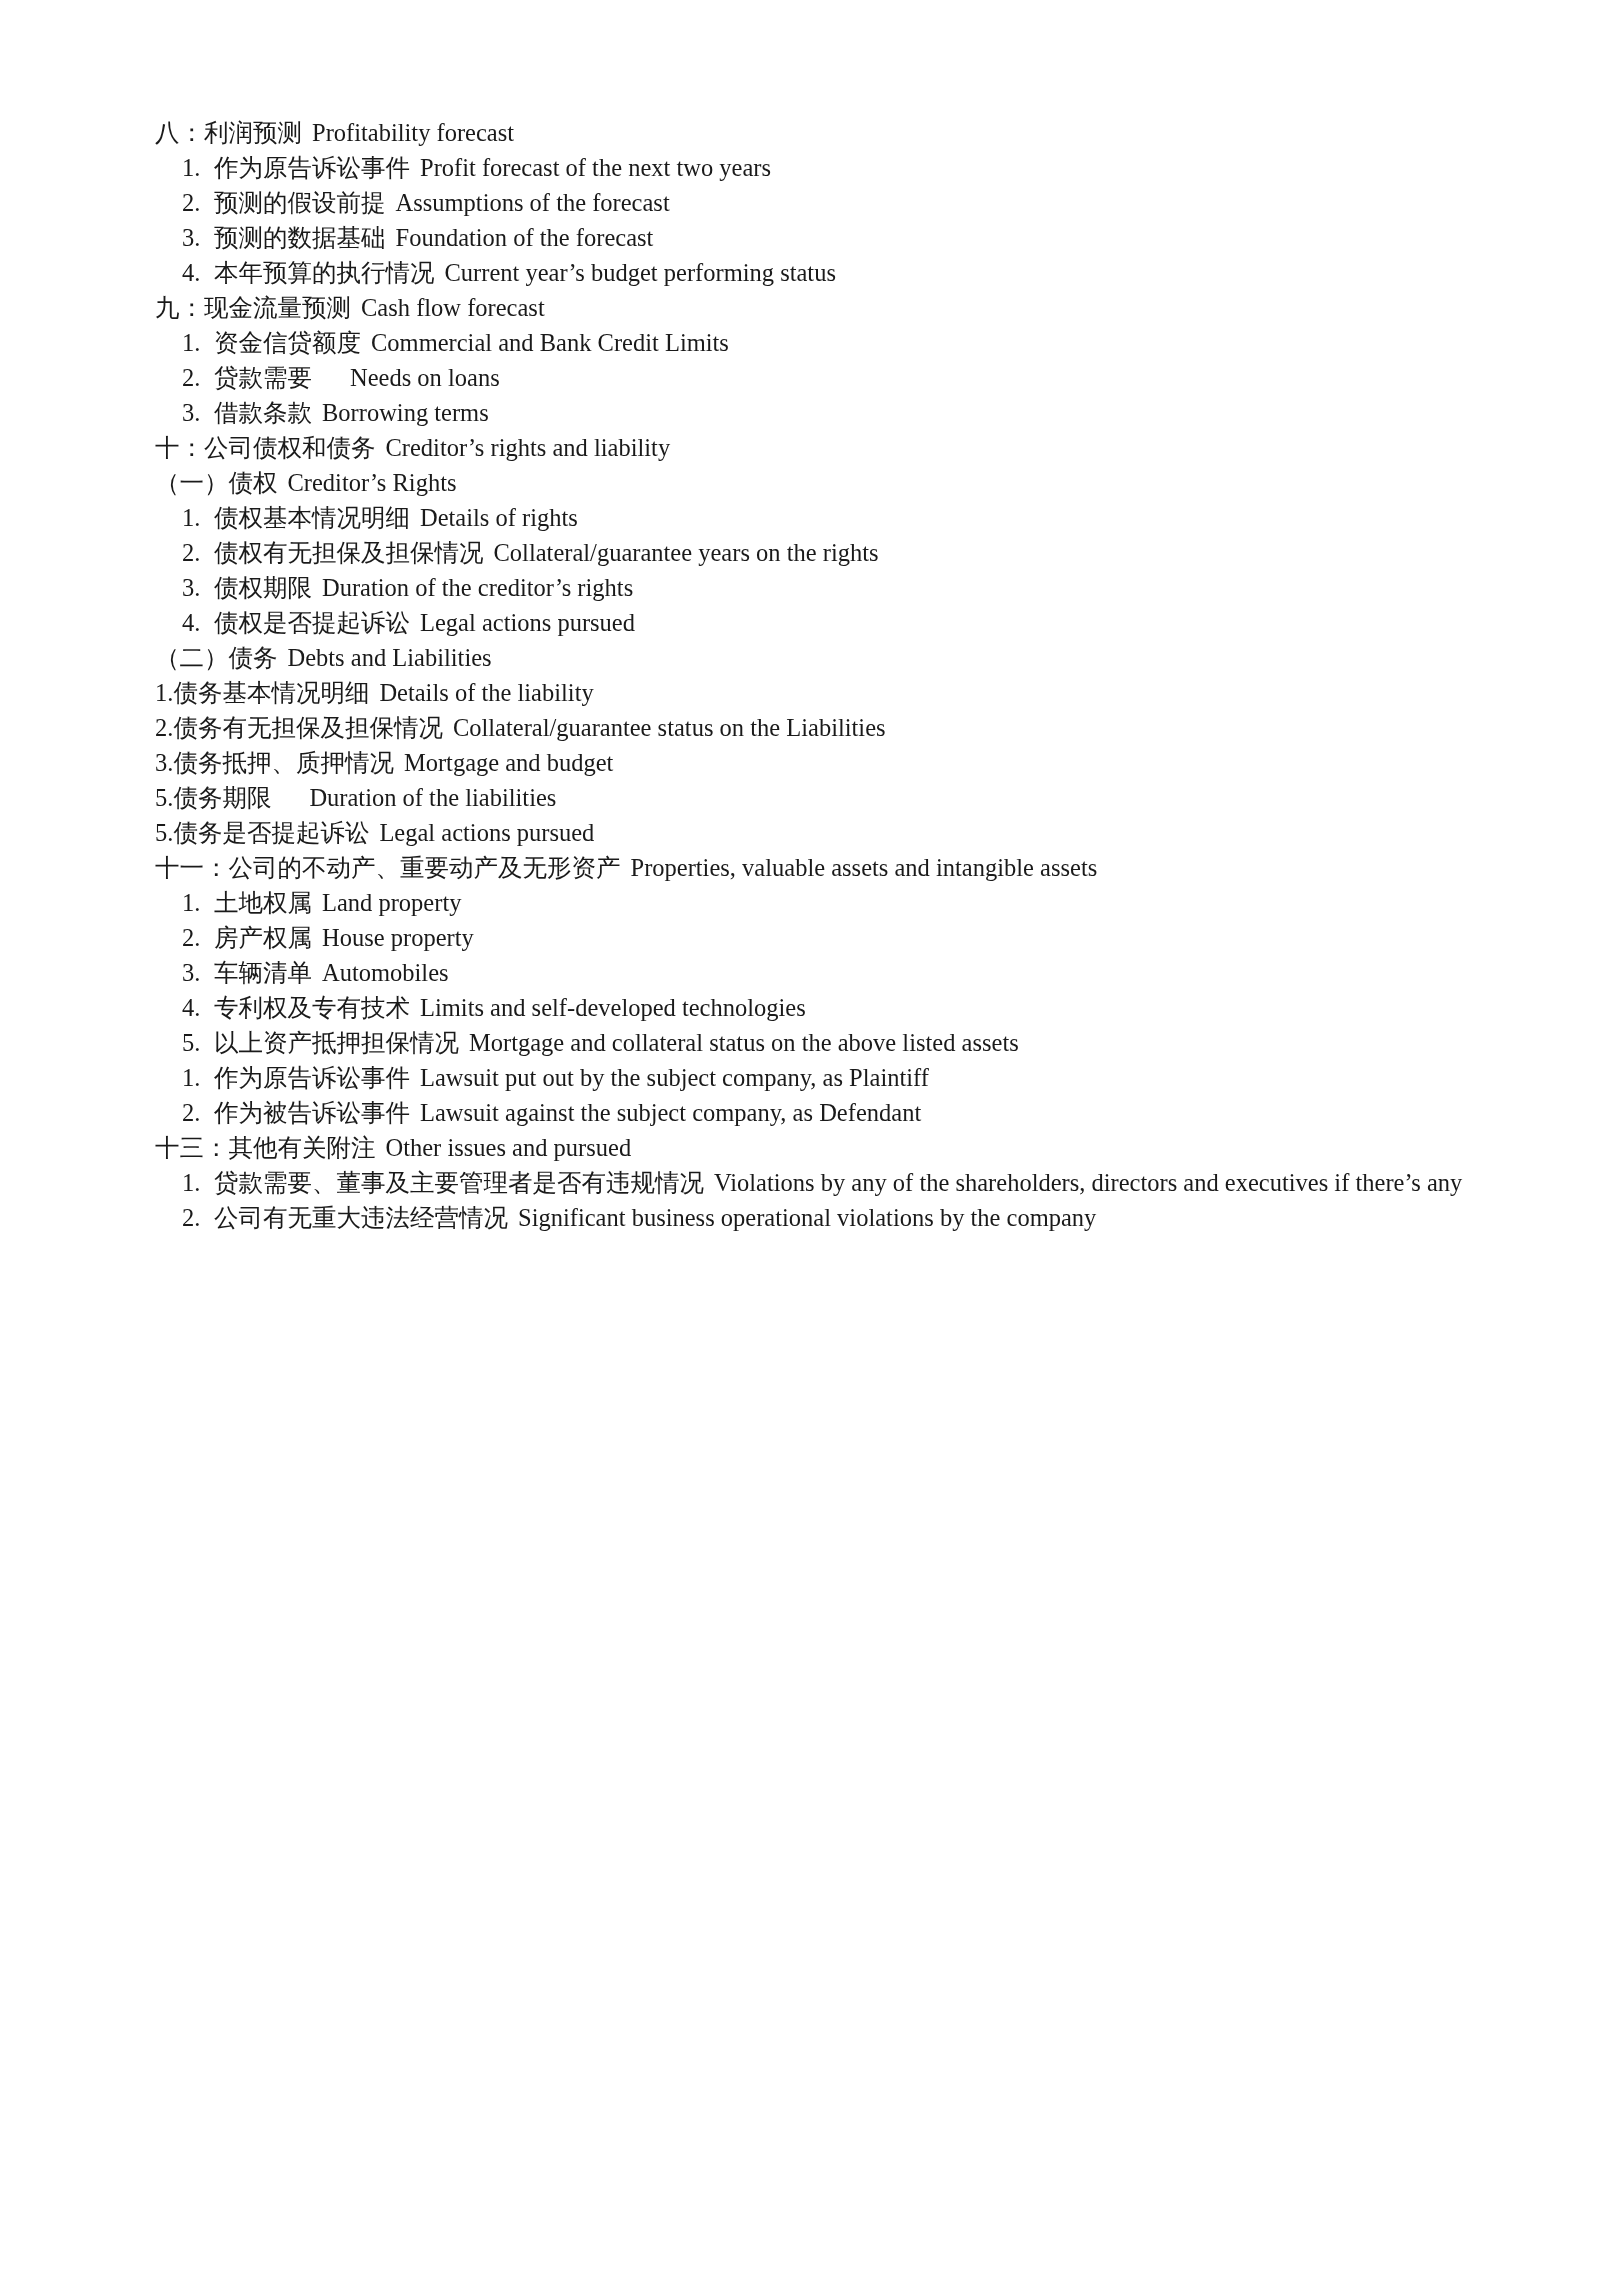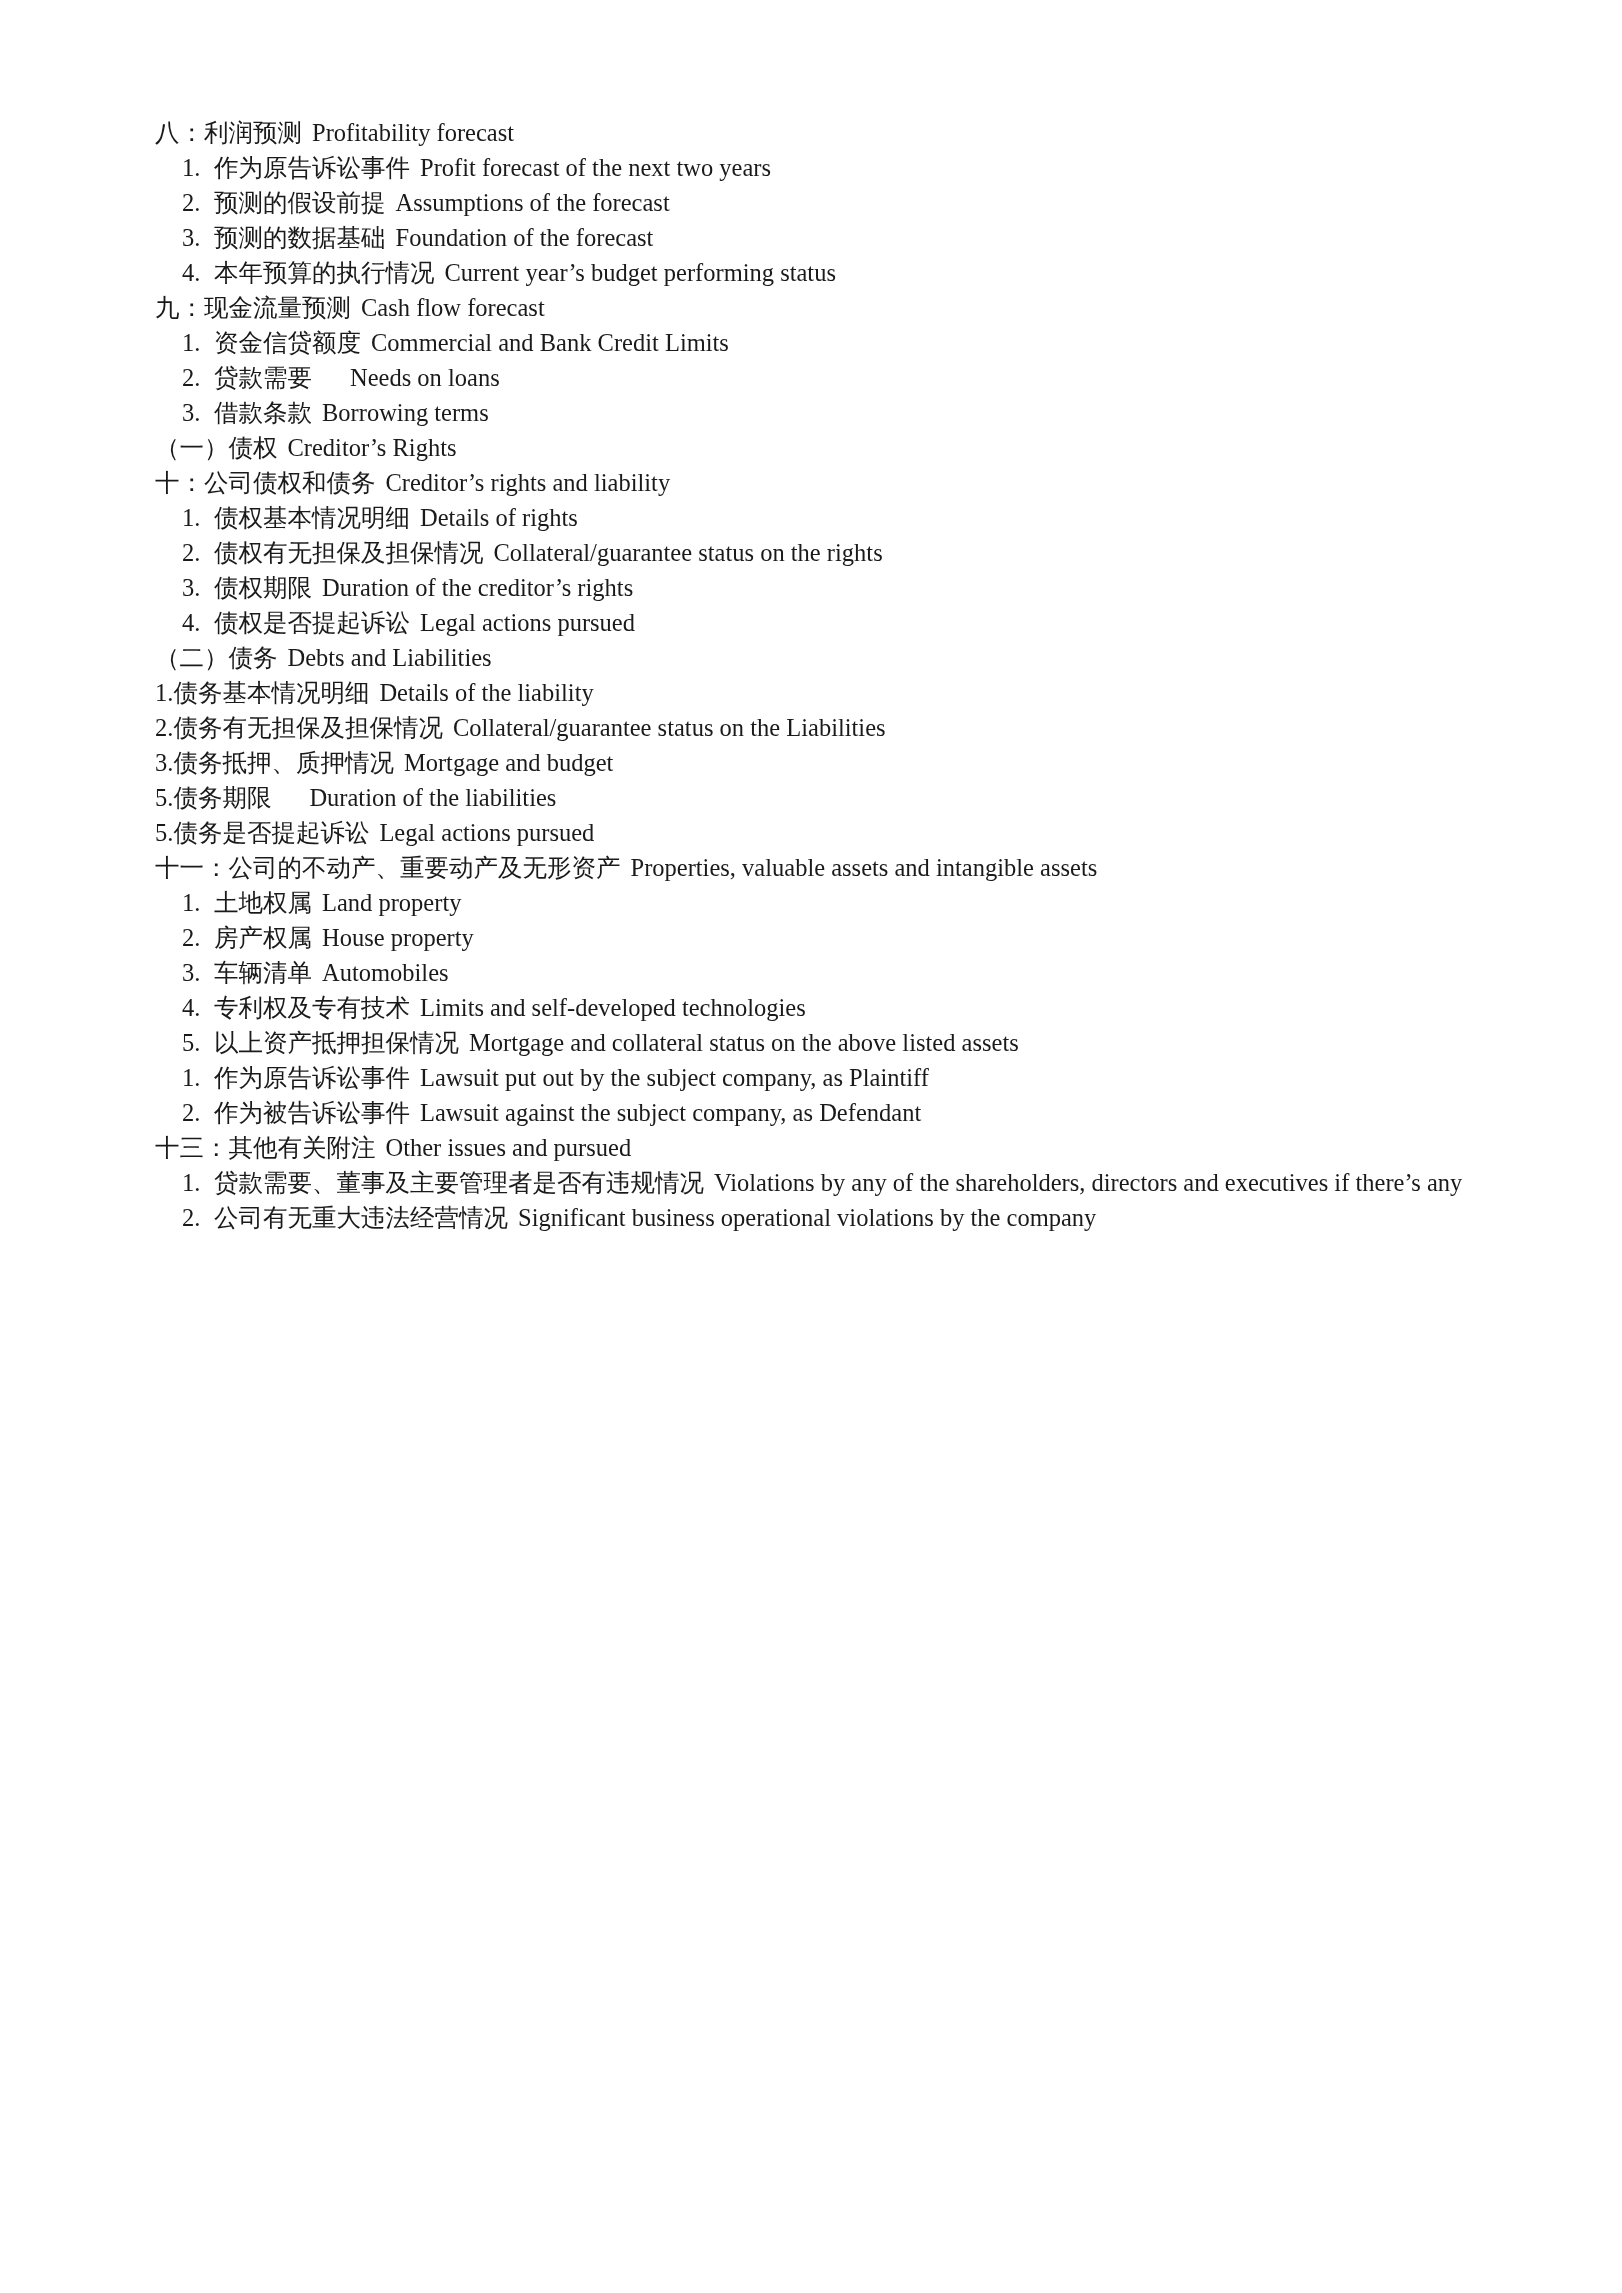--- a/index.html
+++ b/index.html
@@ -52,24 +52,24 @@
   <div class="doc-body">
       <div class="line"><span>八：利润预测</span><span class="gap"></span><span>Profitability forecast</span></div>
       <div class="line indent"><span class="marker">1.</span><span>作为原告诉讼事件</span><span class="gap"></span><span>Profit forecast of the next two years</span></div>
       <div class="line indent"><span class="marker">2.</span><span>预测的假设前提</span><span class="gap"></span><span>Assumptions of the forecast</span></div>
       <div class="line indent"><span class="marker">3.</span><span>预测的数据基础</span><span class="gap"></span><span>Foundation of the forecast</span></div>
       <div class="line indent"><span class="marker">4.</span><span>本年预算的执行情况</span><span class="gap"></span><span>Current year’s budget performing status</span></div>
       <div class="line"><span>九：现金流量预测</span><span class="gap"></span><span>Cash flow forecast</span></div>
       <div class="line indent"><span class="marker">1.</span><span>资金信贷额度</span><span class="gap"></span><span>Commercial and Bank Credit Limits</span></div>
       <div class="line indent"><span class="marker">2.</span><span>贷款需要</span><span class="gap wide"></span><span>Needs on loans</span></div>
       <div class="line indent"><span class="marker">3.</span><span>借款条款</span><span class="gap"></span><span>Borrowing terms</span></div>
+      <div class="line"><span>十：公司债权和债务</span><span class="gap"></span><span>Creditor’s rights and liability</span></div>
       <div class="line"><span>（一）债权</span><span class="gap"></span><span>Creditor’s Rights</span></div>
-      <div class="line"><span>十：公司债权和债务</span><span class="gap"></span><span>Creditor’s rights and liability</span></div>
       <div class="line indent"><span class="marker">1.</span><span>债权基本情况明细</span><span class="gap"></span><span>Details of rights</span></div>
-      <div class="line indent"><span class="marker">2.</span><span>债权有无担保及担保情况</span><span class="gap"></span><span>Collateral/guarantee status on the rights</span></div>
+      <div class="line indent"><span class="marker">2.</span><span>债权有无担保及担保情况</span><span class="gap"></span><span>Collateral/guarantee years on the rights</span></div>
       <div class="line indent"><span class="marker">3.</span><span>债权期限</span><span class="gap"></span><span>Duration of the creditor’s rights</span></div>
       <div class="line indent"><span class="marker">4.</span><span>债权是否提起诉讼</span><span class="gap"></span><span>Legal actions pursued</span></div>
       <div class="line"><span>（二）债务</span><span class="gap"></span><span>Debts and Liabilities</span></div>
       <div class="line"><span>1.债务基本情况明细</span><span class="gap"></span><span>Details of the liability</span></div>
       <div class="line"><span>2.债务有无担保及担保情况</span><span class="gap"></span><span>Collateral/guarantee status on the Liabilities</span></div>
       <div class="line"><span>3.债务抵押、质押情况</span><span class="gap"></span><span>Mortgage and budget</span></div>
       <div class="line"><span>5.债务期限</span><span class="gap wide"></span><span>Duration of the liabilities</span></div>
       <div class="line"><span>5.债务是否提起诉讼</span><span class="gap"></span><span>Legal actions pursued</span></div>
       <div class="line"><span>十一：公司的不动产、重要动产及无形资产</span><span class="gap"></span><span>Properties, valuable assets and intangible assets</span></div>
       <div class="line indent"><span class="marker">1.</span><span>土地权属</span><span class="gap"></span><span>Land property</span></div>

